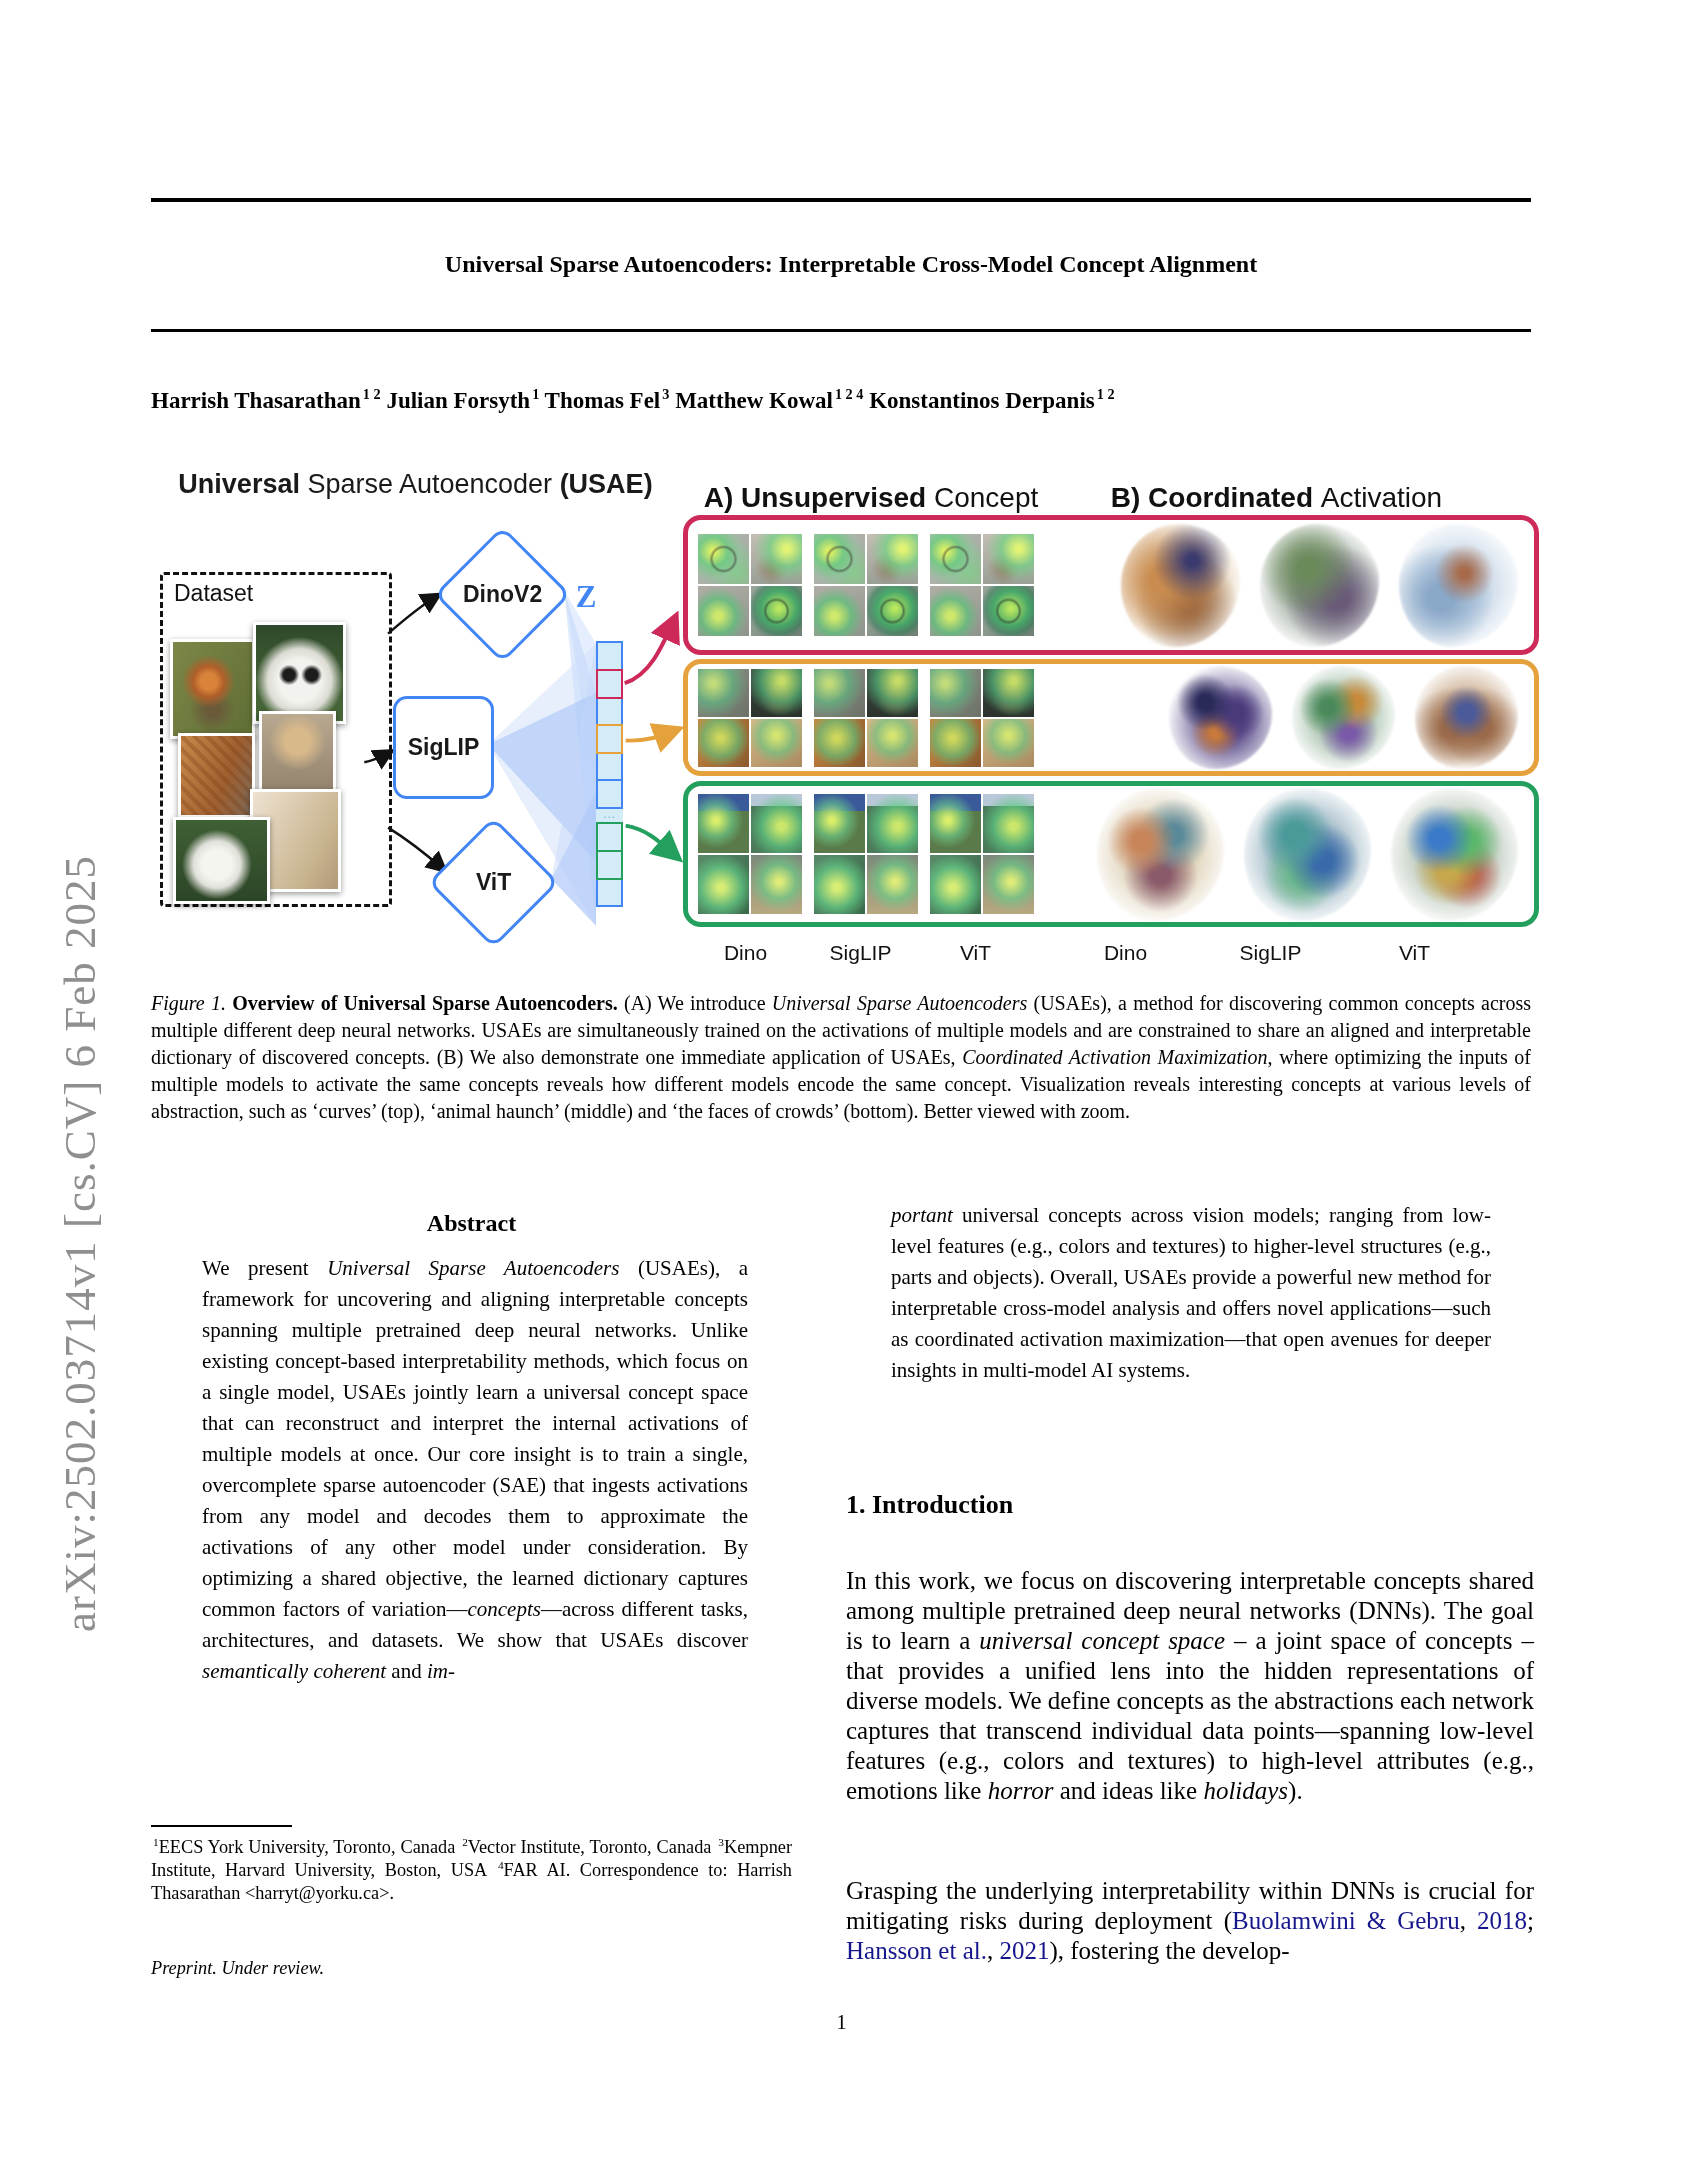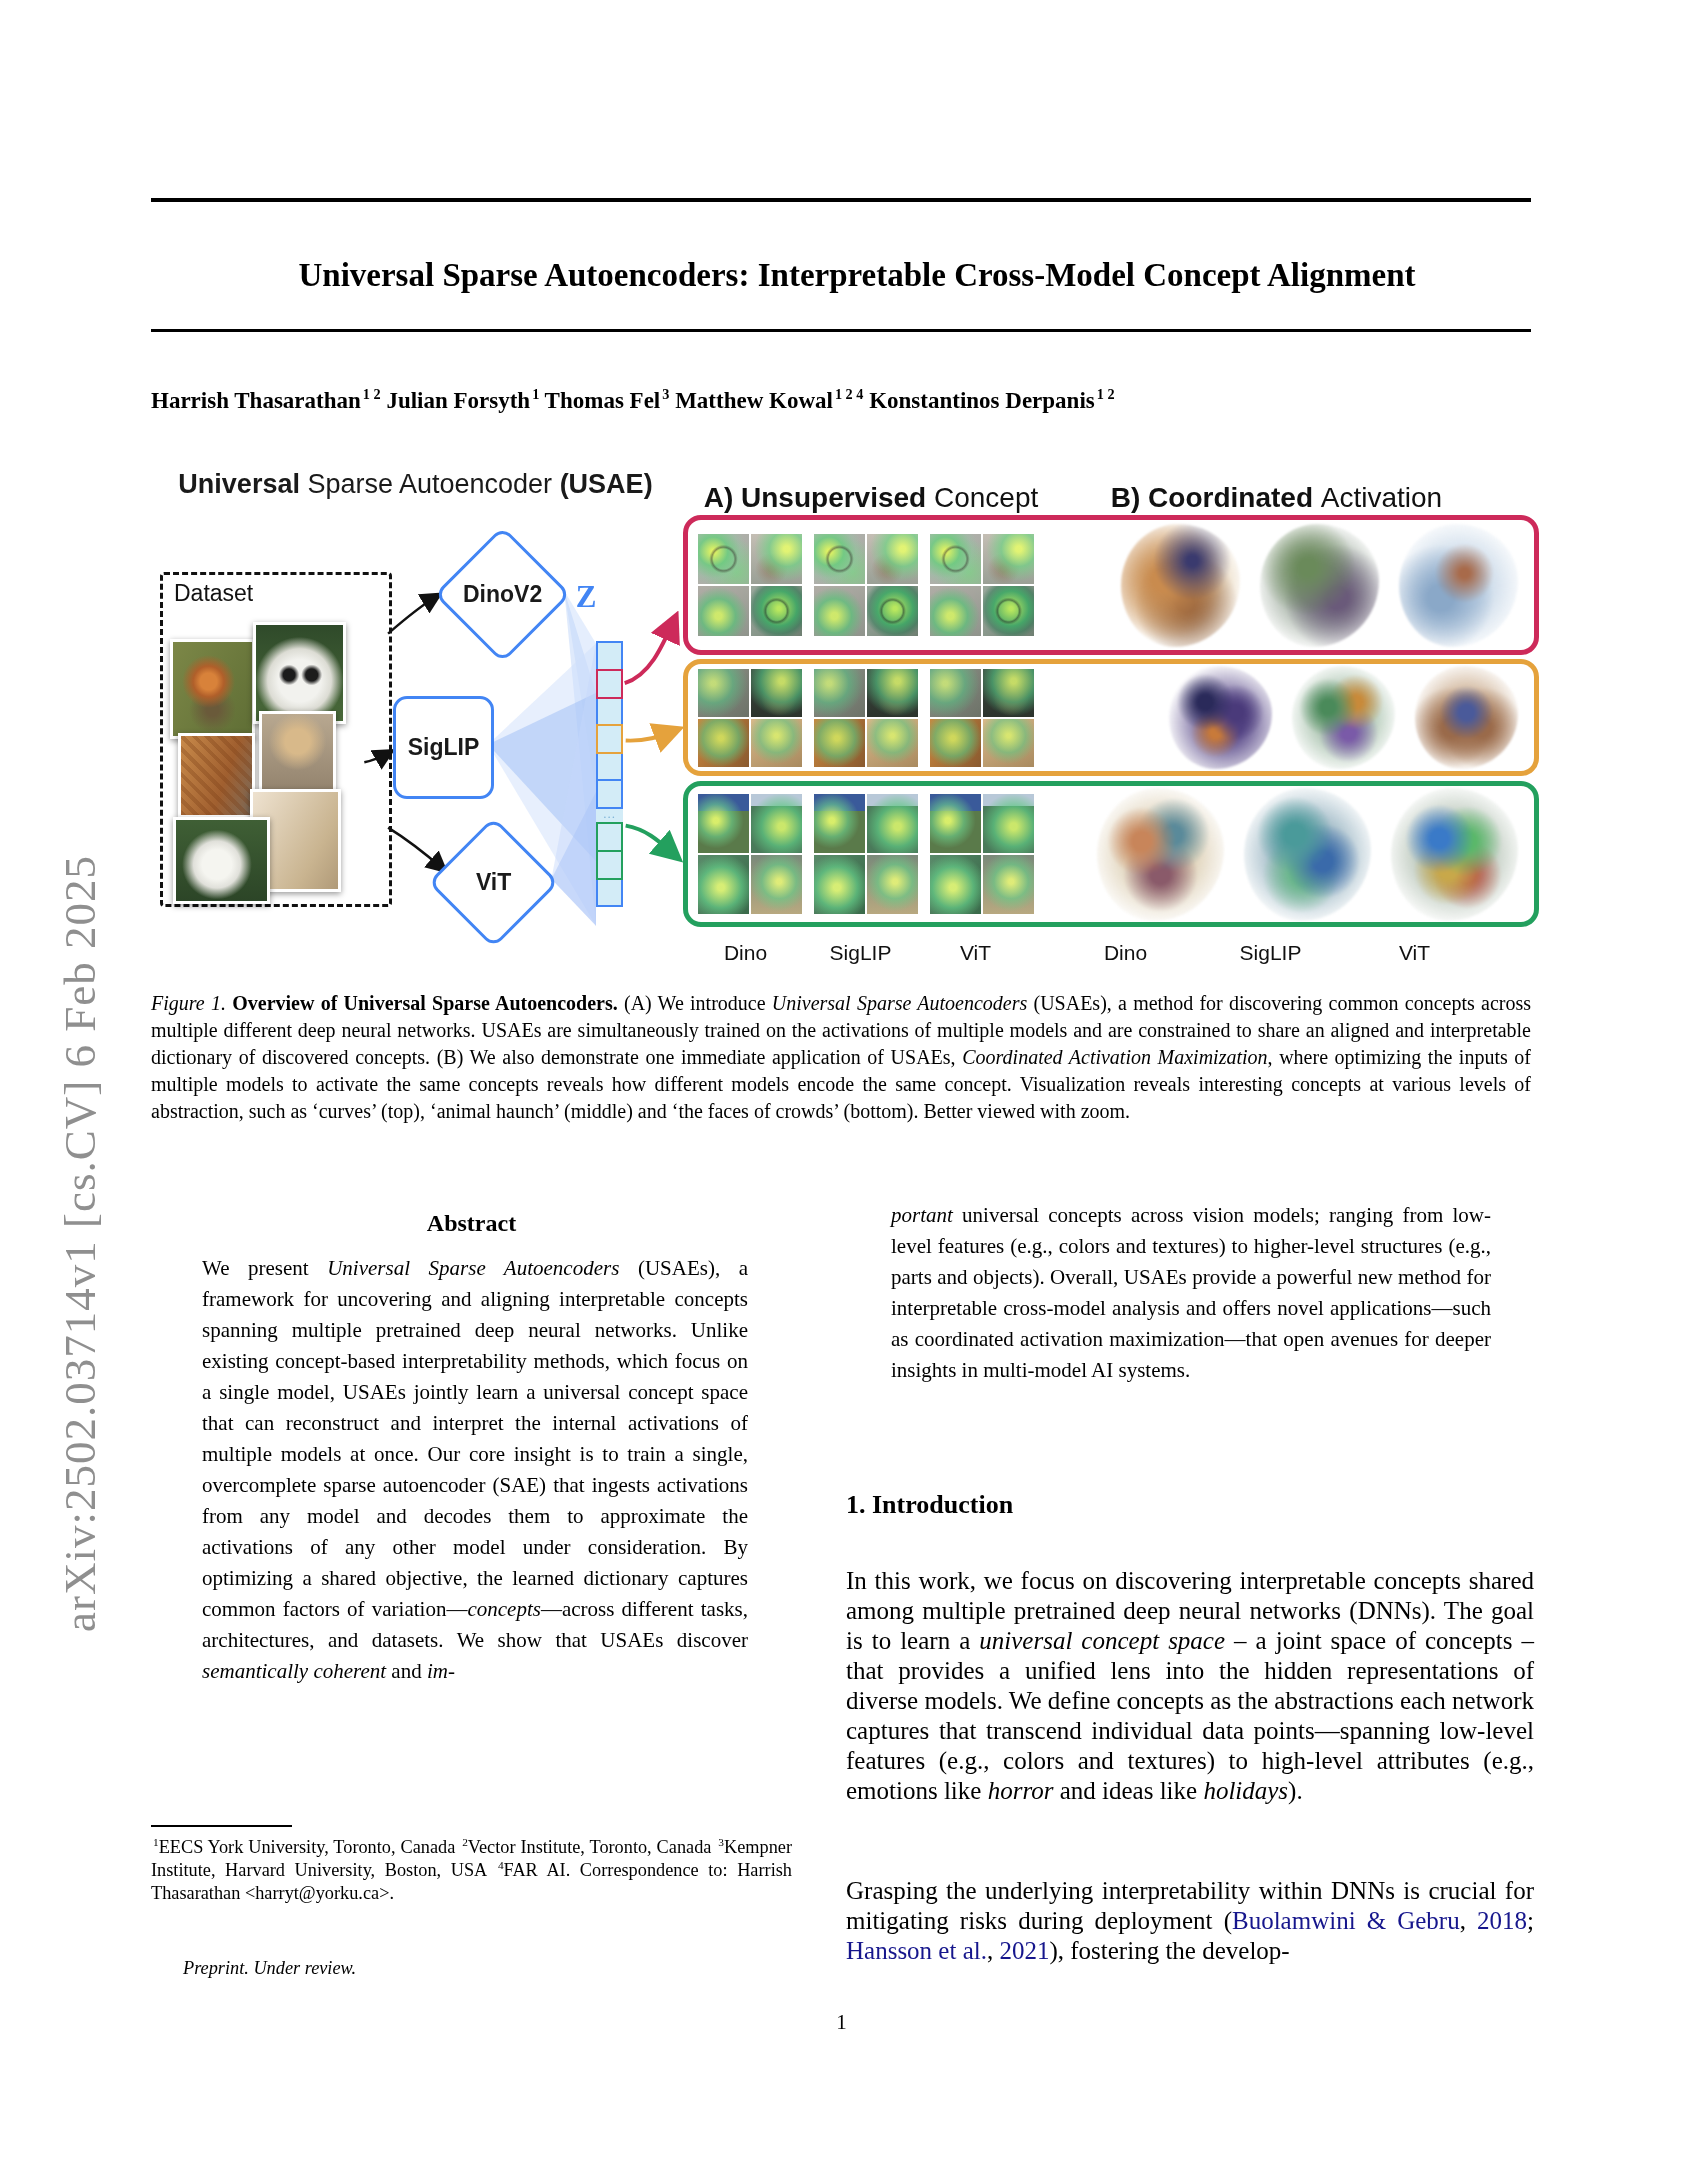--- a/index.html
+++ b/index.html
@@ -11,22 +11,22 @@
   sup{font-size:0.62em;line-height:0;margin-left:2px;}
 
   
   .arxiv-side{position:absolute;left:54px;top:1632px;transform-origin:0 0;transform:rotate(-90deg);
       white-space:nowrap;font-size:45px;color:var(--sidebar-gray,#8f8f8f);letter-spacing:1px;}
 
   
   .rule{position:absolute;left:151px;width:1380px;background:#000;}
   .rule-top{top:198px;height:4px;}
   .rule-mid{top:329px;height:2.5px;}
-  .title{position:absolute;left:151px;top:241px;width:1380px;margin:16px;text-align:center;
-      font-size:33px;font-weight:700;}
+  .title{position:absolute;left:151px;top:241px;width:1380px;margin:10px;text-align:center;
+      font-size:24px;font-weight:700;}
   .authors{position:absolute;left:151px;top:388px;width:1380px;
       font-size:23px;font-weight:700;}
 
   
   .fig-svg{position:absolute;left:0;top:0;width:1683px;height:2178px;pointer-events:none;}
   .fig-title{position:absolute;left:158px;top:469px;width:515px;text-align:center;
       font-family:"Liberation Sans",sans-serif;font-size:27px;color:#1a1a1a;}
   .dataset-box{position:absolute;left:160px;top:572px;width:226px;height:329px;
       border:3px dashed #111;border-radius:4px;}
   .dataset-label{position:absolute;left:174px;top:580px;font-family:"Liberation Sans",sans-serif;
@@ -174,21 +174,21 @@
   
   .caption{position:absolute;left:151px;top:990px;width:1380px;font-size:20px;
       line-height:27px;text-align:justify;}
   .abs-head{position:absolute;left:151px;top:1210px;width:641px;text-align:center;
       font-size:24px;font-weight:700;}
   .abs-body{position:absolute;left:202px;top:1253px;width:546px;font-size:21px;
       line-height:31px;text-align:justify;}
   .fn-rule{position:absolute;left:151px;top:1825px;width:141px;height:2px;background:#000;}
   .fn{position:absolute;left:151px;top:1836px;width:641px;font-size:18.3px;
       line-height:23px;text-align:justify;}
-  .preprint{position:absolute;left:151px;top:1958px;font-size:18.3px;font-style:italic;margin-left:32px;}
+  .preprint{position:absolute;left:151px;top:1958px;font-size:18.3px;font-style:italic;}
   .rc-abs{position:absolute;left:891px;top:1200px;width:600px;font-size:21px;
       line-height:31px;text-align:justify;}
   .sec-head{position:absolute;left:846px;top:1490px;margin:0;font-size:26px;font-weight:700;}
   .rc-p{position:absolute;left:846px;width:688px;font-size:25px;line-height:30px;
       text-align:justify;}
   .p1{top:1566px;}
   .p2{top:1876px;}
   .pageno{position:absolute;left:0;top:2010px;width:1683px;text-align:center;font-size:21px;}
 </style>
 </head>

